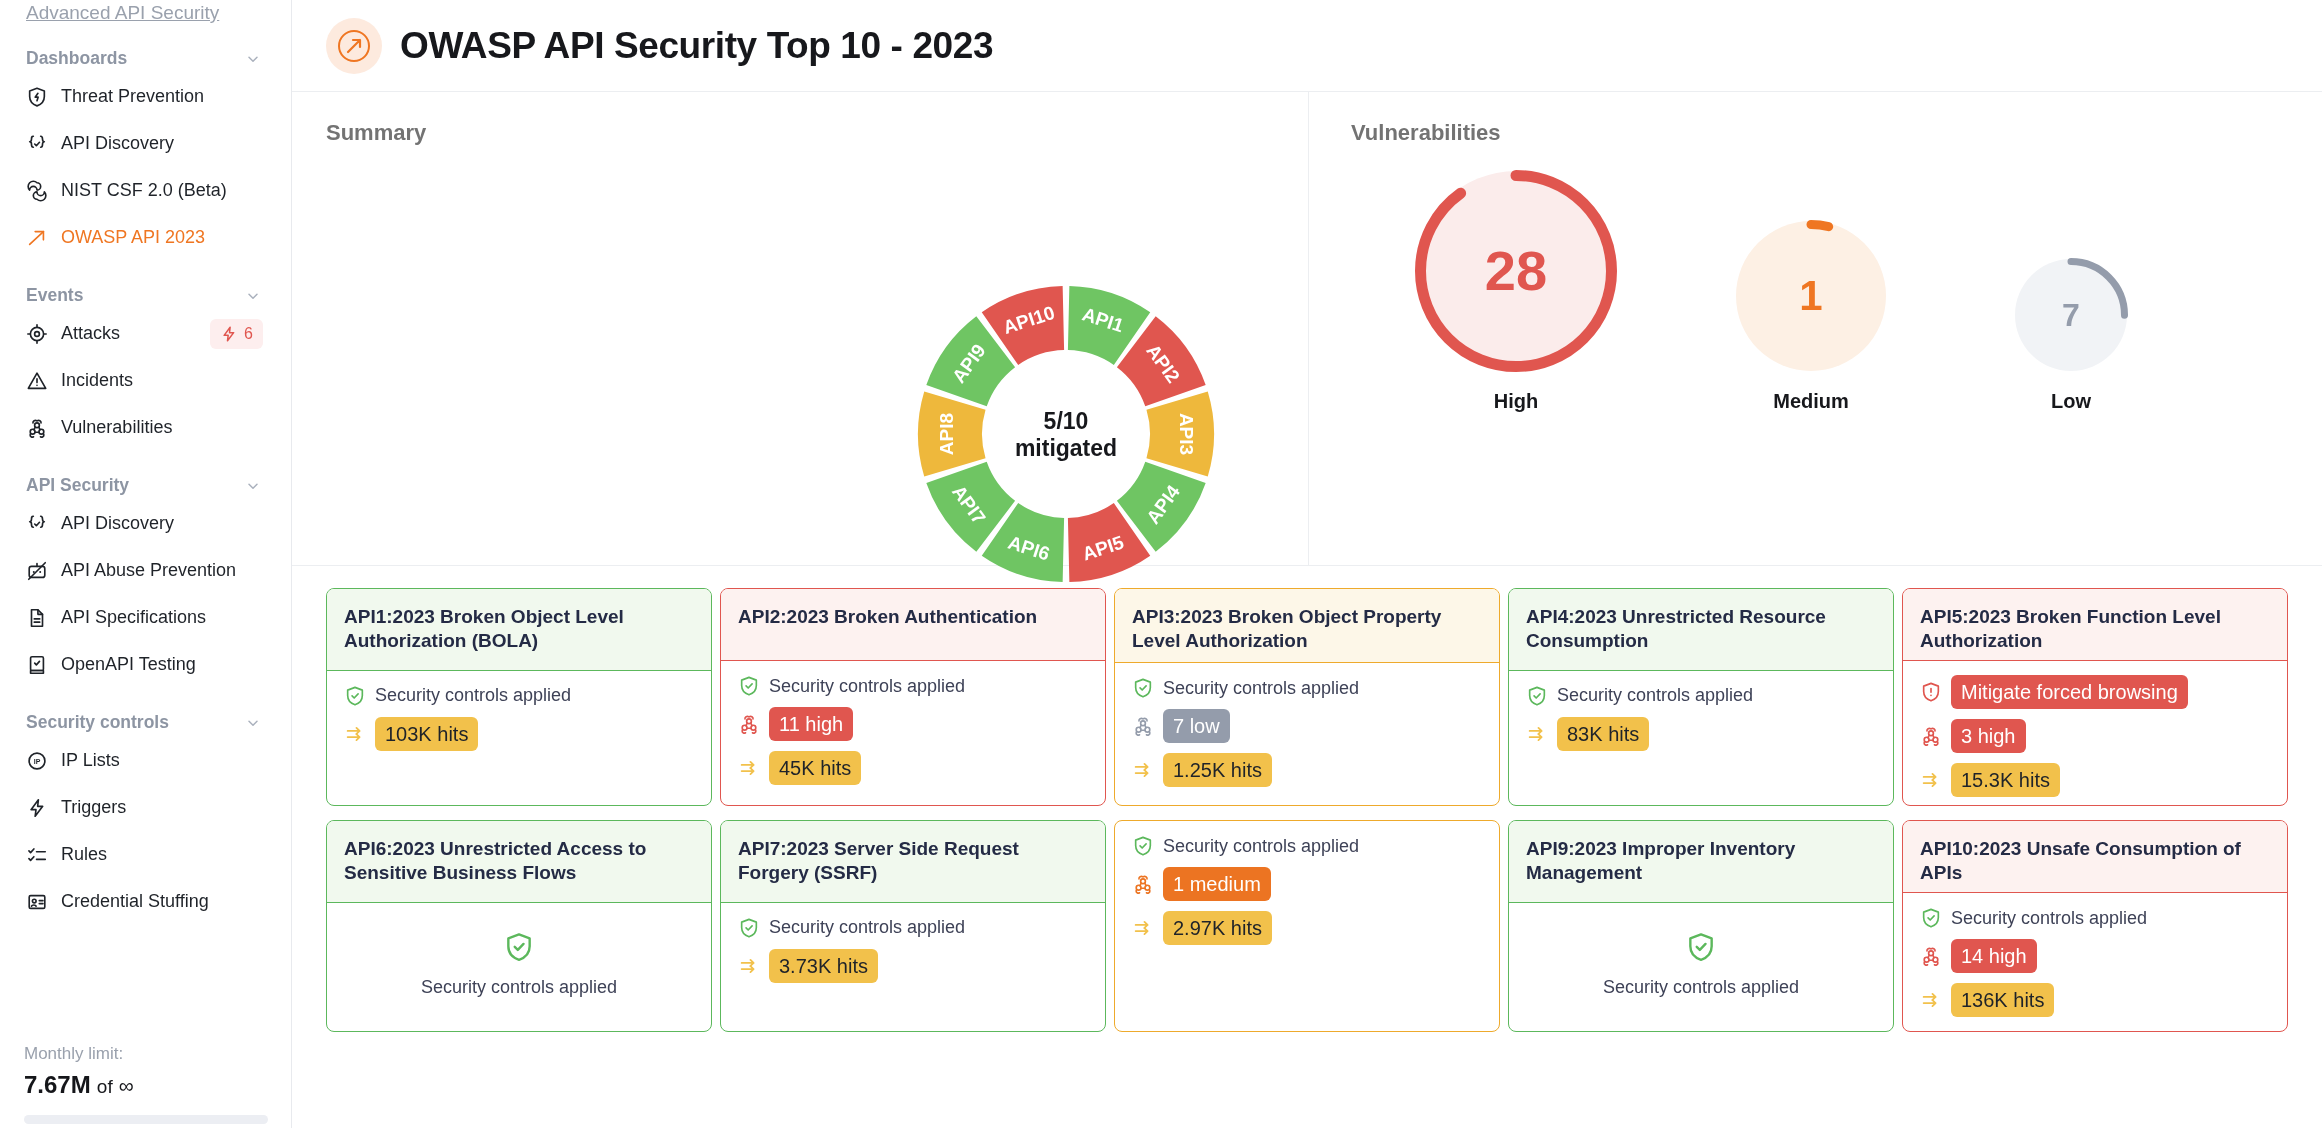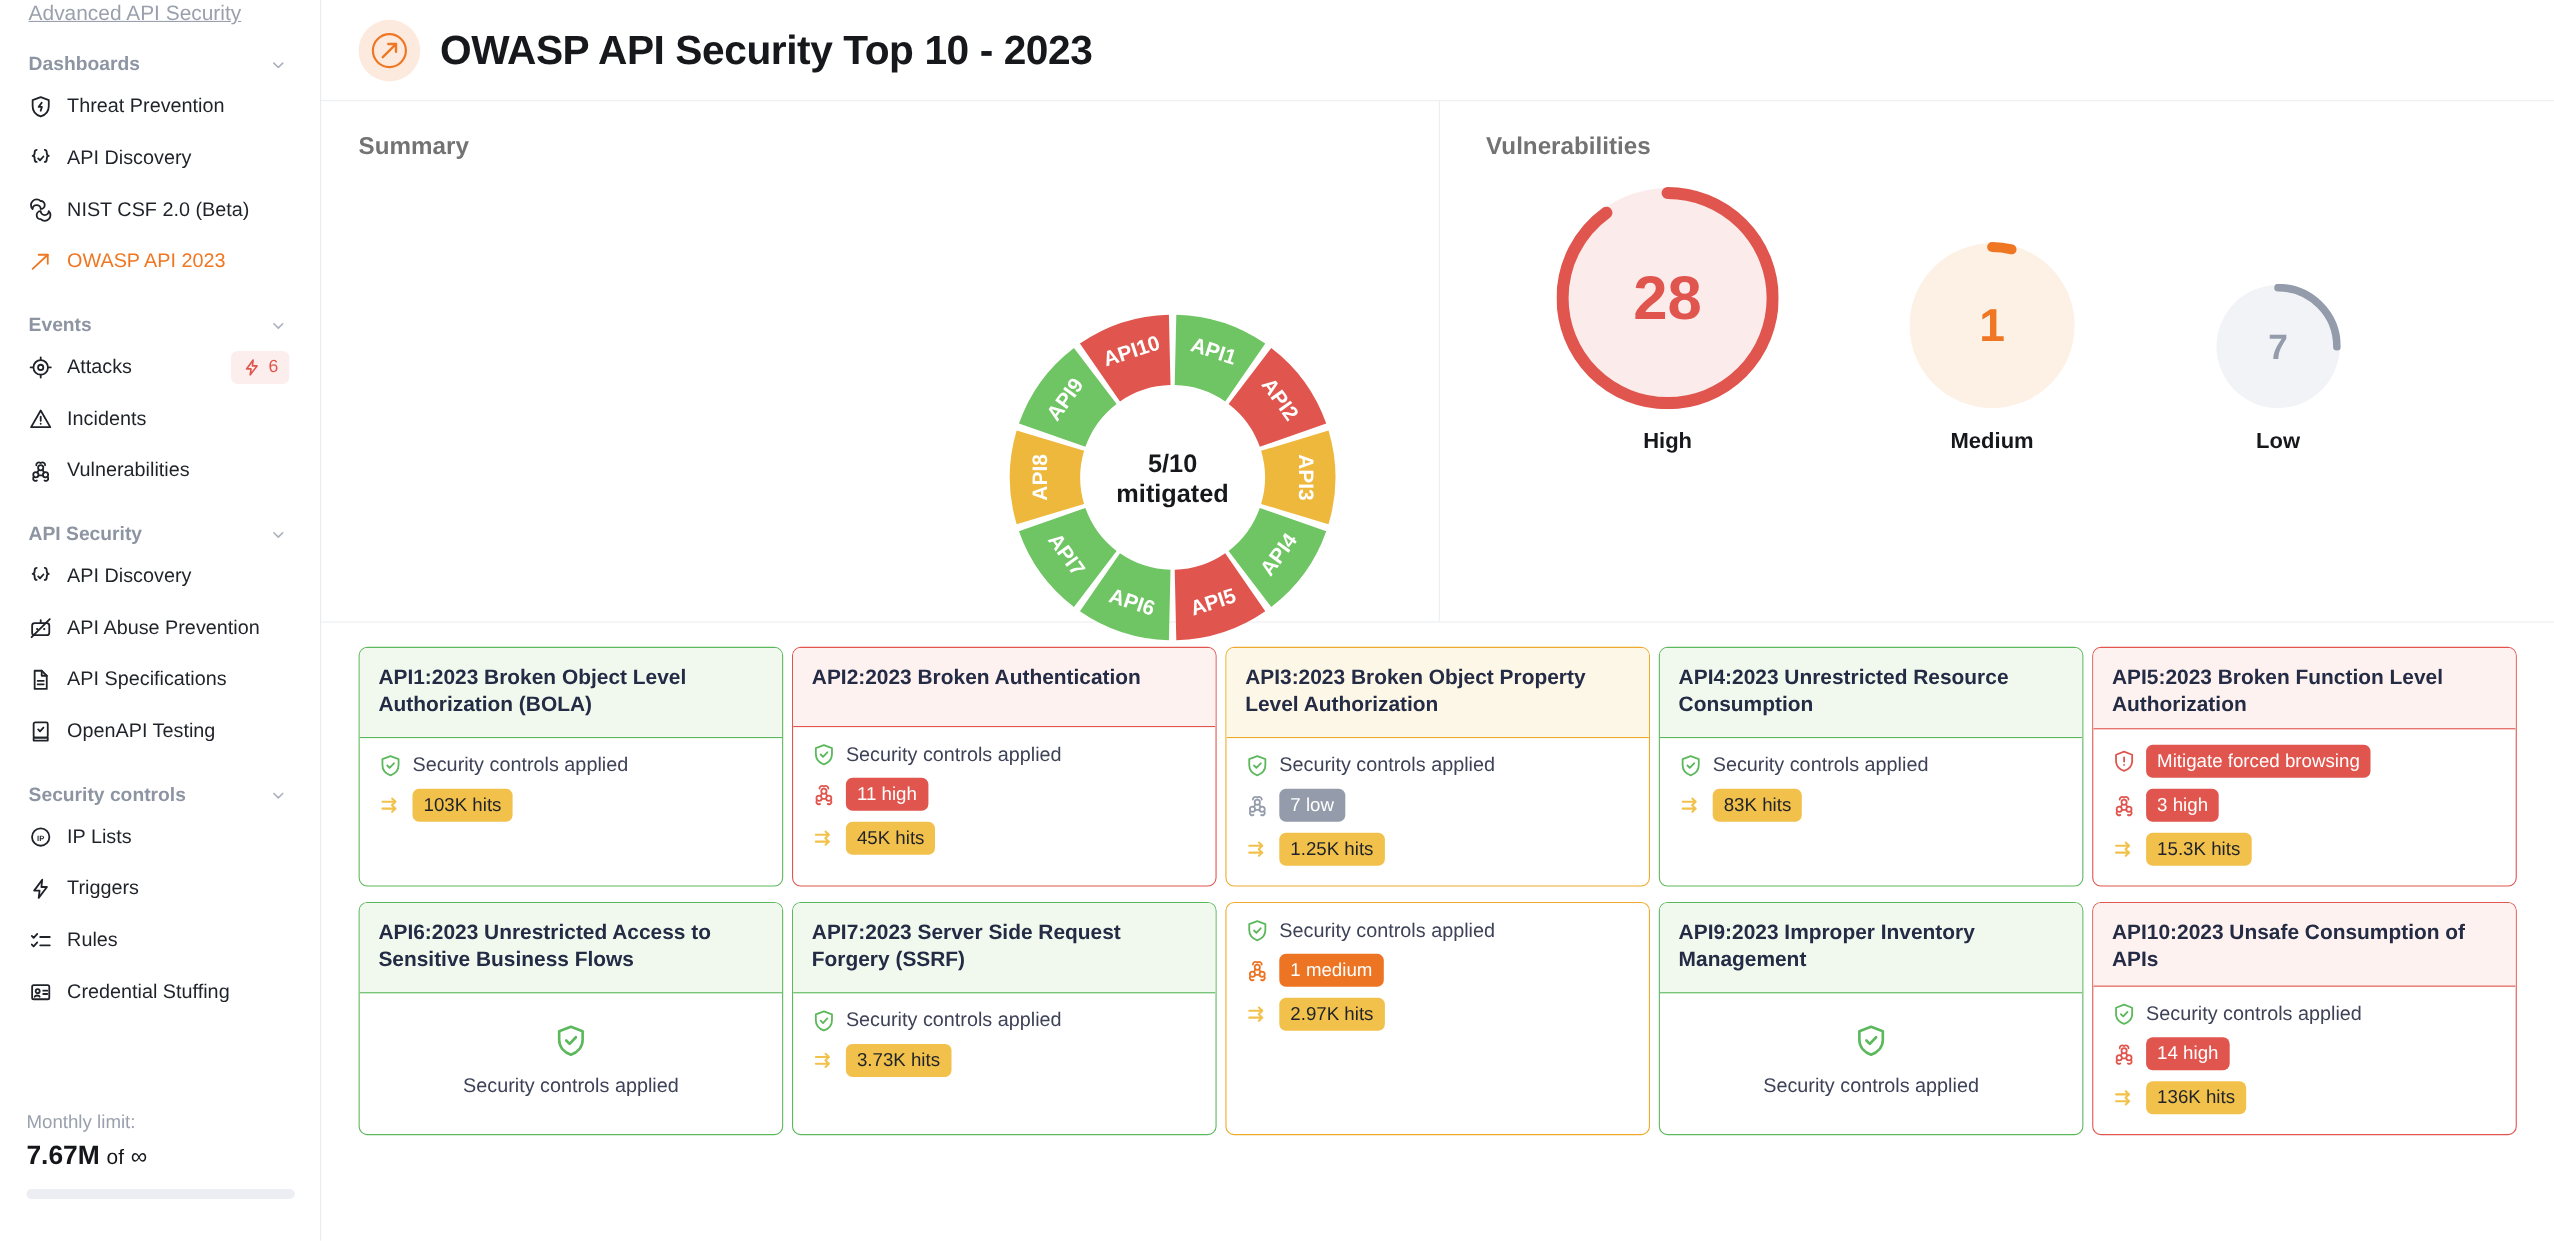--- a/index.html
+++ b/index.html
@@ -44,21 +44,21 @@
   .nav-item.active .ico { color: #ef7622; }
   .nav-label { white-space: nowrap; }
   .badge-attacks {
     margin-left: auto; margin-right: 4px;
     background: #fdeeee; color: #e0564f;
     border-radius: 6px; height: 30px; padding: 0 10px;
     display: flex; align-items: center; gap: 6px; font-size: 16px;
   }
   .badge-attacks .bolt { color: #e0564f; display:flex; }
 
-  .limit-block { position: absolute; left: 24px; bottom: 38px; width: 244px; }
+  .limit-block { position: absolute; left: 24px; bottom: 4px; width: 244px; }
   .limit-label { font-size: 17px; color: #9aa1ad; }
   .limit-value { font-size: 22px; color: #15161a; margin-top: 7px; }
   .limit-value b { font-weight: 700; font-size: 24px; }
   .limit-value .of { font-weight: 400; font-size: 19px; }
   .limit-value .inf { font-size: 21px; }
   .limit-bar { margin-top: 16px; height: 9px; border-radius: 6px; background: #eceef3; width: 100%; }
 
   
   .main { flex: 1; height: 1128px; background: #fff; display: flex; flex-direction: column; min-width:0;}
   .topbar { height: 92px; flex: 0 0 92px; display: flex; align-items: center; padding-left: 34px; border-bottom: 1px solid #eceef1; }
@@ -105,21 +105,21 @@
   .c-green  .card-head { background: #f1f9ee; border-bottom: 1px solid #5cb85c; }
   .c-red    { border: 1px solid #e0564f; }
   .c-red    .card-head { background: #fdf2f0; border-bottom: 1px solid #e0564f; }
   .c-yellow { border: 1px solid #eeaa2c; }
   .c-yellow .card-head { background: #fdf7e8; border-bottom: 1px solid #eeaa2c; }
 
   .line { display: flex; align-items: center; gap: 9px; }
   .line .li { width: 22px; height: 22px; flex: 0 0 22px; display:flex; align-items:center; justify-content:center;}
   .line .li svg { display:block; }
   .line .txt { font-size: 18px; color: #3e4257; }
-  .pill { border-radius: 6px; padding: 4px 10px; font-size: 17px; line-height: 1.3; white-space: nowrap; }
+  .pill { border-radius: 6px; padding: 4px 10px; font-size: 20px; line-height: 1.3; white-space: nowrap; }
   .p-yellow { background: #f2c14b; color: #1f2329; }
   .p-red    { background: #e0564f; color: #ffffff; }
   .p-orange { background: #ec7422; color: #ffffff; }
   .p-gray   { background: #949cab; color: #ffffff; }
 
   .centered-ok { align-items: center; justify-content: center; text-align: center; gap: 8px; }
   .centered-ok .txt2 { font-size: 18px; color: #3e4257; line-height: 1.35; }
 </style>
 </head>
 <body>

